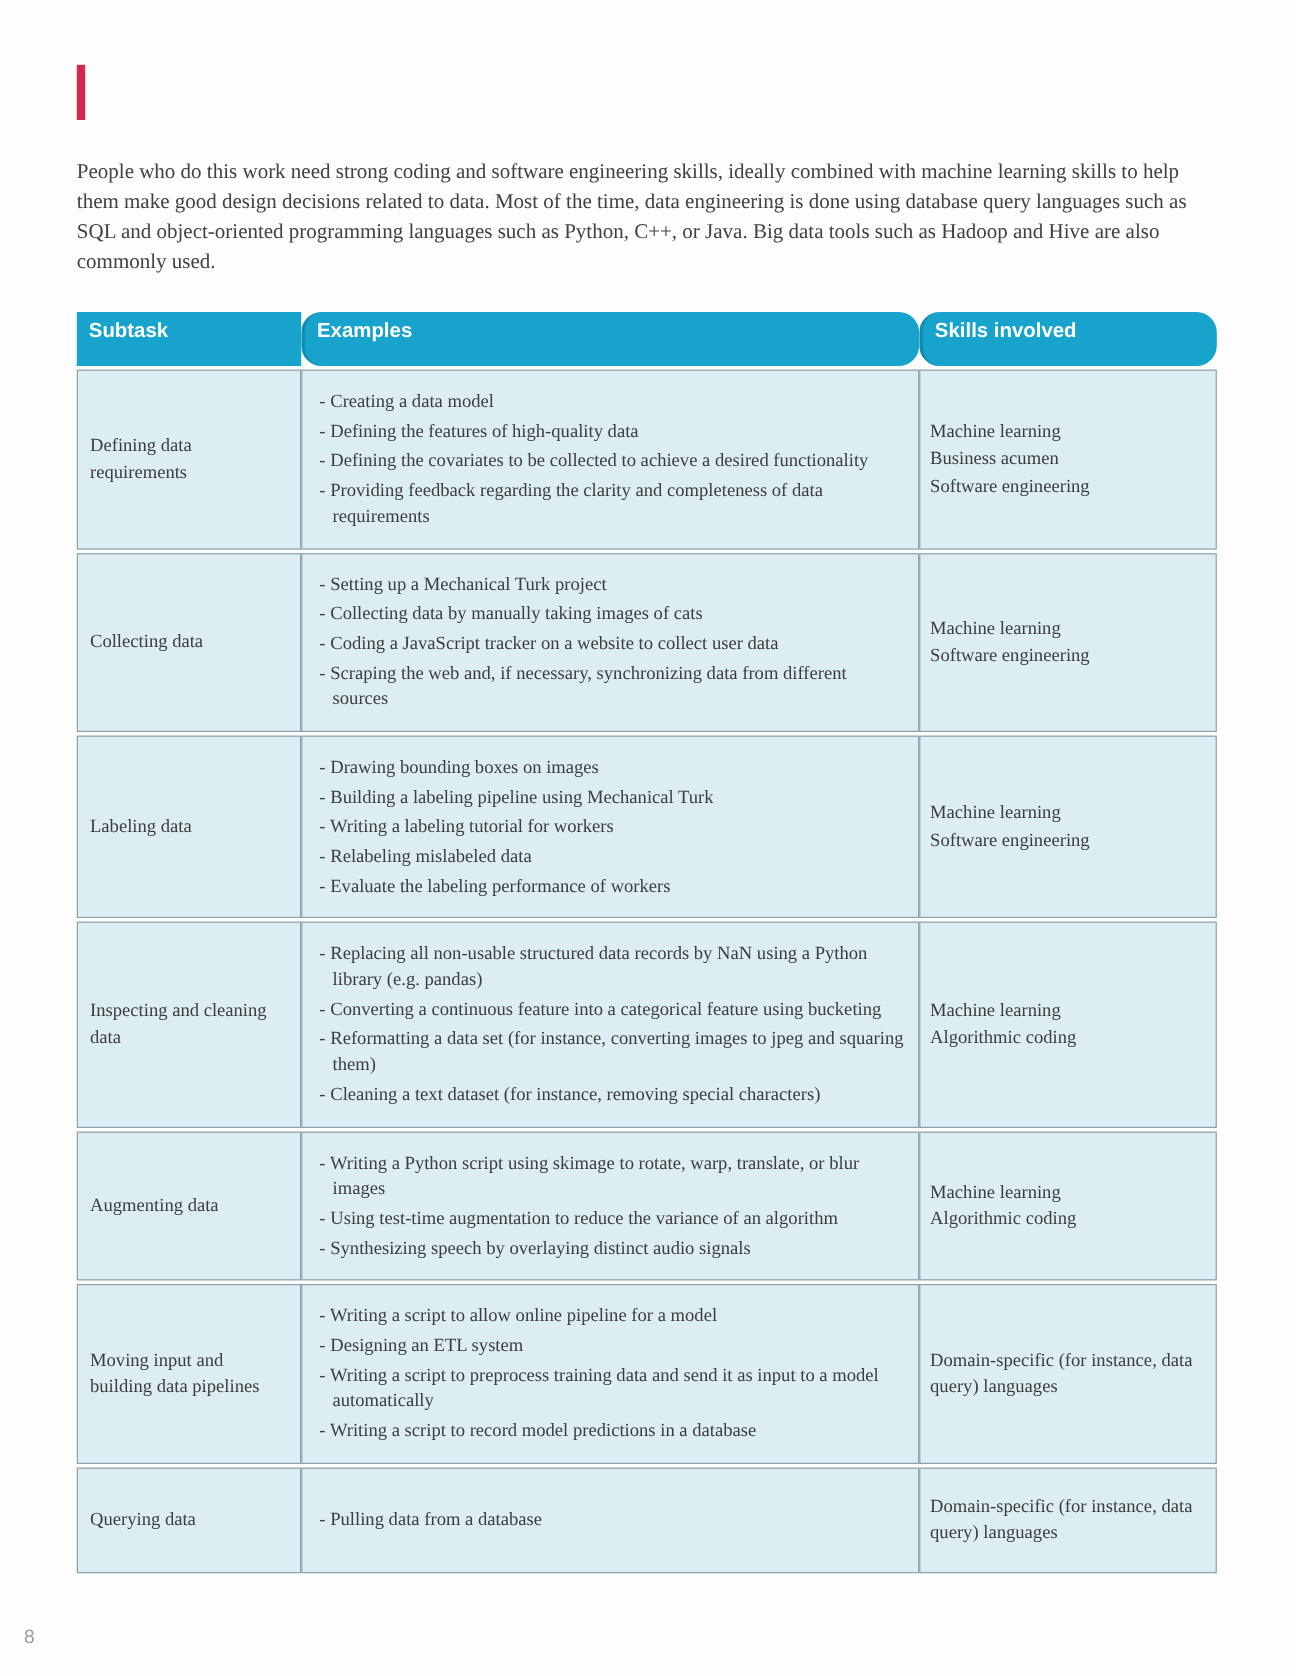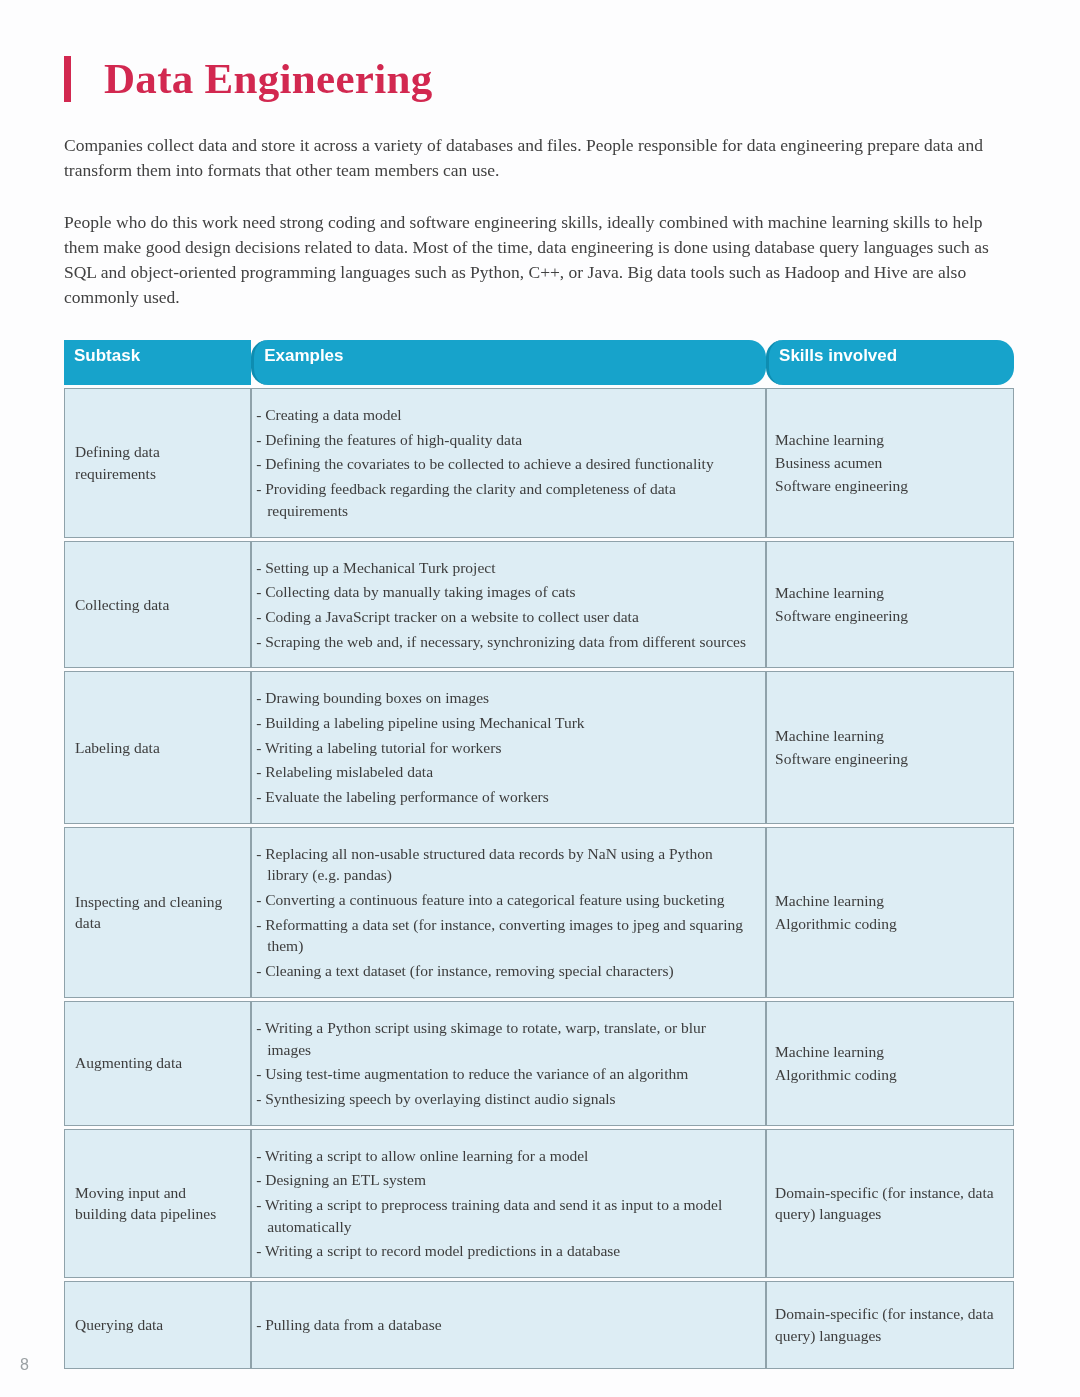--- a/index.html
+++ b/index.html
@@ -80,21 +80,21 @@
 
   td {
     background: var(--cell-bg);
     border: 1px solid var(--cell-border);
     vertical-align: middle;
     color: var(--body-text);
     font-size: 15.5px;
     line-height: 1.4;
     padding: 12px 10px;
   }
-  .examples-cell { padding-left: 4px; padding-right: 12px; }
+  .examples-cell { padding-left: 14px; padding-right: 12px; }
   .skills-cell   { padding-left: 8px;  padding-right: 18px; }
 
   .example-item {
     padding-left: 11px;
     text-indent: -11px;
     margin: 3px 0;
   }
   .example-item::before { content: "- "; }
   .skill-item { margin: 1px 0; }
 
@@ -116,24 +116,22 @@
     color: #9aa0a3;
   }
 </style>
 </head>
 <body>
 
 <div class="page">
 
   <header class="title-block">
     <span class="title-bar"></span>
-    <h1 class="page-title">Data Engineering</h1>
   </header>
 
-  <p class="intro-paragraph">Companies collect data and store it across a variety of databases and files. People responsible for data engineering prepare data and transform them into formats that other team members can use.</p>
   <p class="intro-paragraph">People who do this work need strong coding and software engineering skills, ideally combined with machine learning skills to help them make good design decisions related to data. Most of the time, data engineering is done using database query languages such as SQL and object-oriented programming languages such as Python, C++, or Java. Big data tools such as Hadoop and Hive are also commonly used.</p>
 
   <table class="subtasks-table">
     <colgroup>
       <col class="col-subtask">
       <col class="col-examples">
       <col class="col-skills">
     </colgroup>
     <thead>
       <tr>
@@ -205,21 +203,21 @@
             <div class="example-item">Synthesizing speech by overlaying distinct audio signals</div>
           </td>
           <td class="skills-cell">
             <div class="skill-item">Machine learning</div>
             <div class="skill-item">Algorithmic coding</div>
           </td>
         </tr>
         <tr>
           <td class="subtask-cell">Moving input and building data pipelines</td>
           <td class="examples-cell">
-            <div class="example-item">Writing a script to allow online learning for a model</div>
+            <div class="example-item">Writing a script to allow online pipeline for a model</div>
             <div class="example-item">Designing an ETL system</div>
             <div class="example-item">Writing a script to preprocess training data and send it as input to a model automatically</div>
             <div class="example-item">Writing a script to record model predictions in a database</div>
           </td>
           <td class="skills-cell">
             <div class="skill-item">Domain-specific (for instance, data query) languages</div>
           </td>
         </tr>
         <tr>
           <td class="subtask-cell">Querying data</td>

